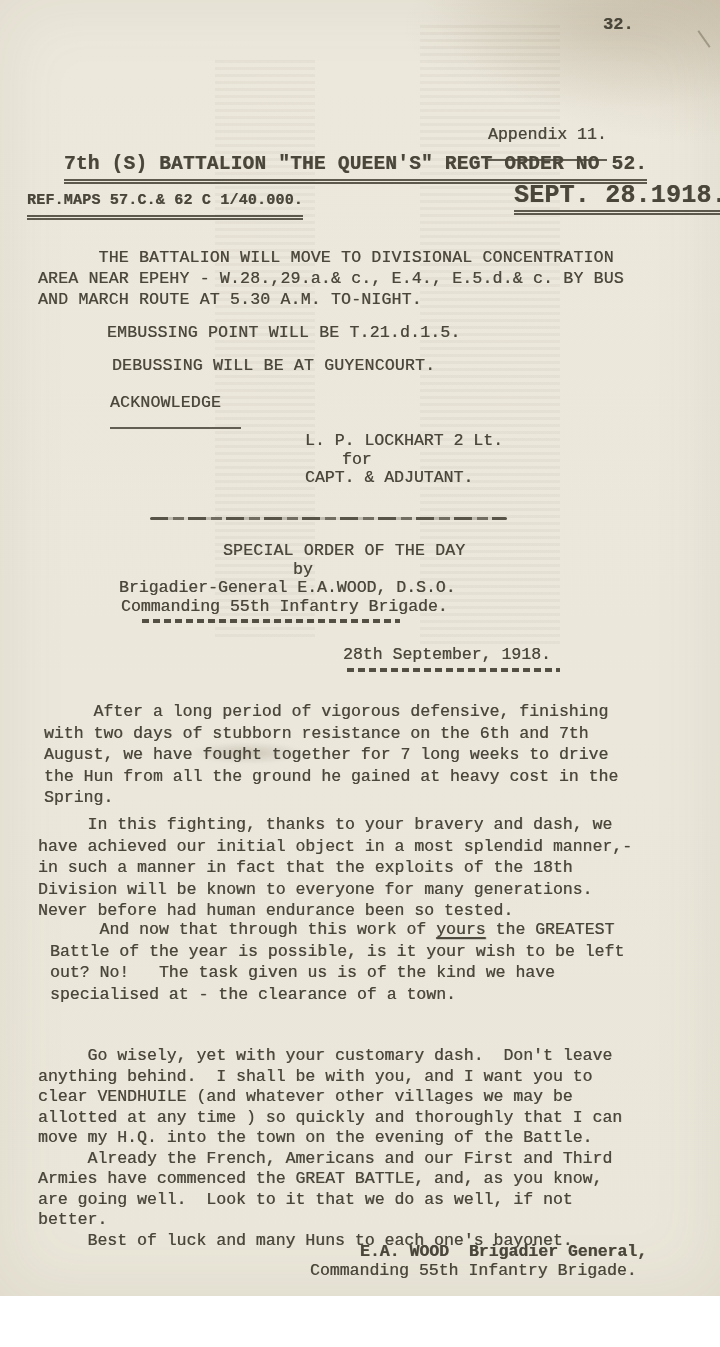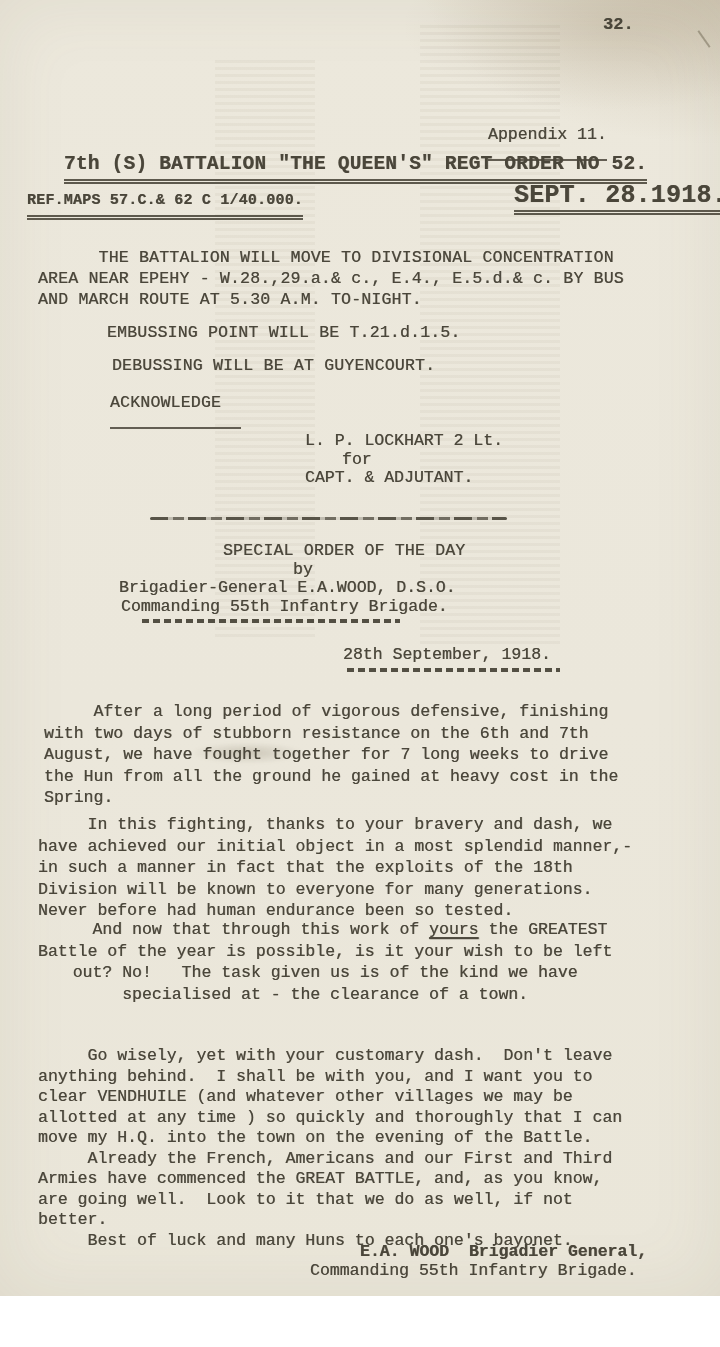--- a/index.html
+++ b/index.html
@@ -122,21 +122,21 @@
 August, we have fought together for 7 long weeks to drive
 the Hun from all the ground he gained at heavy cost in the
 Spring.</div>
 
   <div class="txt" style="left:38px; top:814px;">     In this fighting, thanks to your bravery and dash, we
 have achieved our initial object in a most splendid manner,-
 in such a manner in fact that the exploits of the 18th
 Division will be known to everyone for many generations.
 Never before had human endurance been so tested.</div>
 
-  <div class="txt" style="left:38px; top:919px;text-align:center;"><span>     And now that through this work of </span><span class="u-word">yours</span><span> the GREATEST
+  <div class="txt" style="left:50px; top:919px;"><span>     And now that through this work of </span><span class="u-word">yours</span><span> the GREATEST
 Battle of the year is possible, is it your wish to be left
 out? No!   The task given us is of the kind we have
 specialised at - the clearance of a town.</span></div>
 
 
   <div class="txt" style="left:38px; top:1046px; line-height:20.5px;">     Go wisely, yet with your customary dash.  Don't leave
 anything behind.  I shall be with you, and I want you to
 clear VENDHUILE (and whatever other villages we may be
 allotted at any time ) so quickly and thoroughly that I can
 move my H.Q. into the town on the evening of the Battle.

